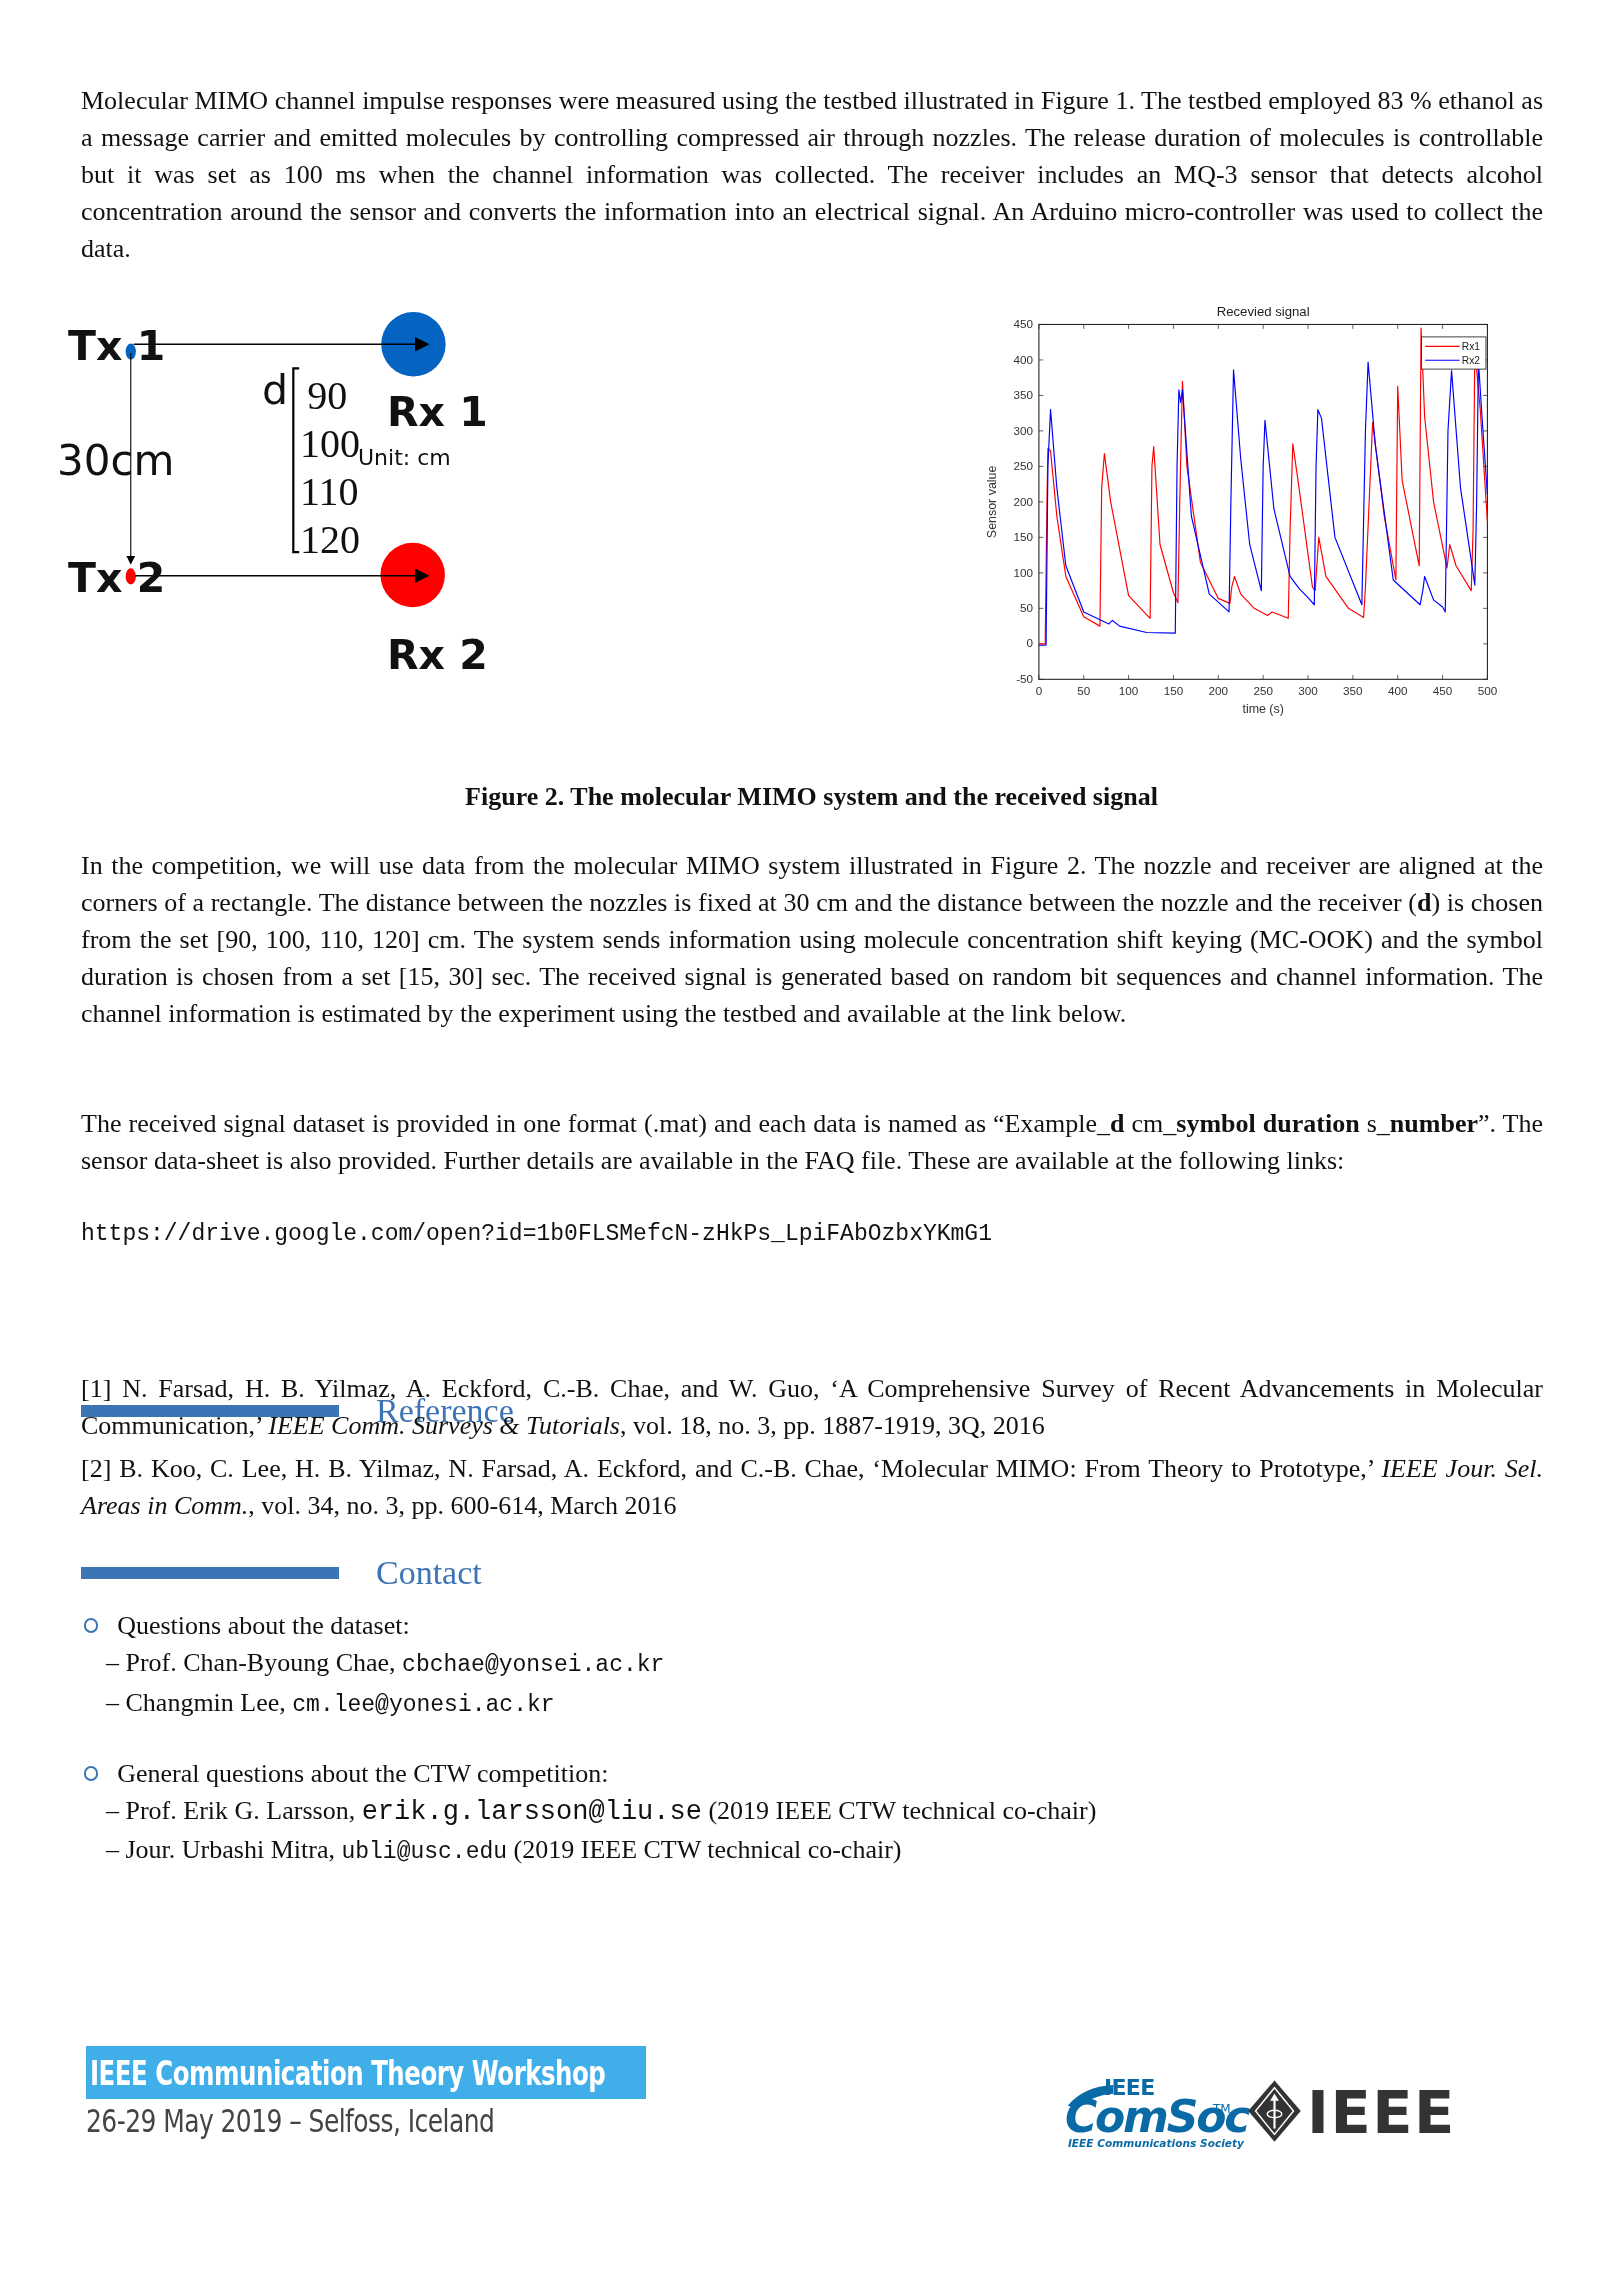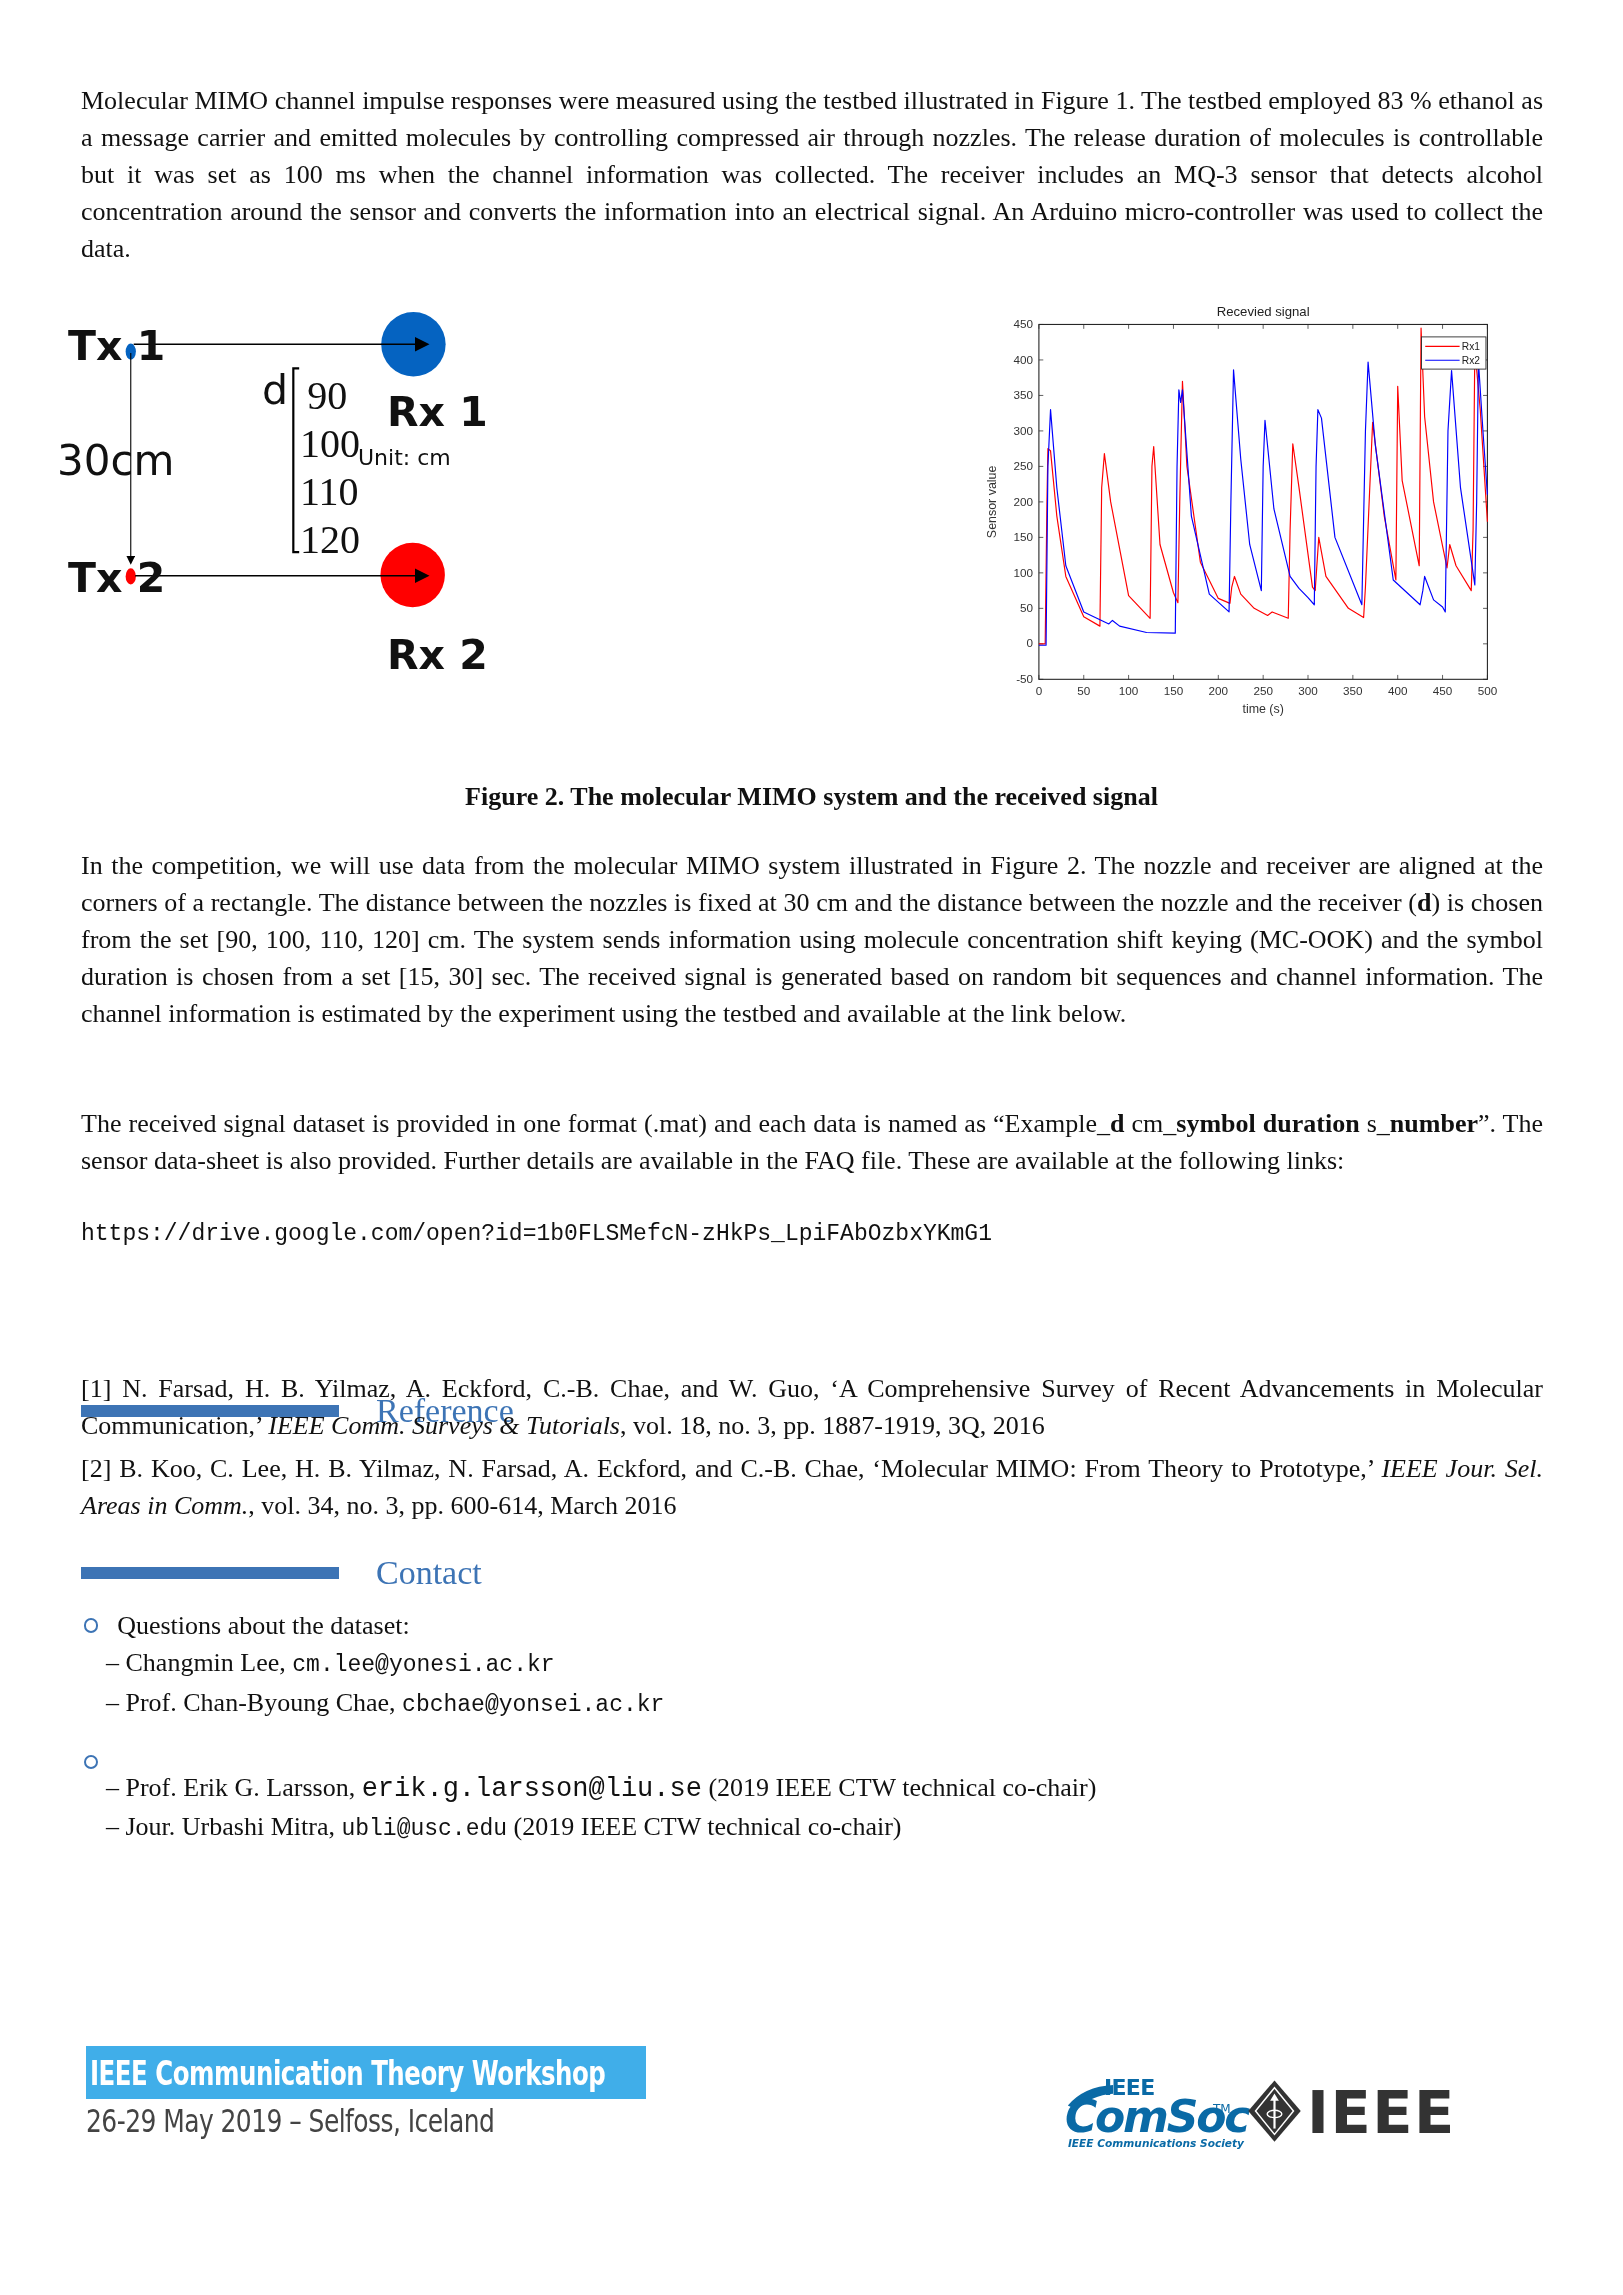--- a/index.html
+++ b/index.html
@@ -174,26 +174,27 @@
 
 <div class="section-head" style="top:1551px;">
   <div class="section-bar"></div>
   <div class="section-title">Contact</div>
 </div>
 <div class="contact" style="top:1607px;">
   <div class="bullet-row">
       <span class="bullet"></span>
       <span>Questions about the dataset:</span>
     </div>
+  <div class="sub"><span>– Prof. Chan-Byoung Chae, </span><span class="mono" style="font-size:23px;">cbchae@yonsei.ac.kr</span></div>
   <div class="sub"><span>– Changmin Lee, </span><span class="mono" style="font-size:23px;">cm.lee@yonesi.ac.kr</span></div>
-  <div class="sub"><span>– Prof. Chan-Byoung Chae, </span><span class="mono" style="font-size:23px;">cbchae@yonsei.ac.kr</span></div>
 </div>
 <div class="contact" style="top:1755px;">
   <div class="bullet-row">
       <span class="bullet"></span>
+      <span>General questions about the CTW competition:</span>
     </div>
   <div class="sub"><span>– Prof. Erik G. Larsson, </span><span class="mono" style="font-size:27px;">erik.g.larsson@liu.se</span><span> (2019 IEEE CTW technical co-chair)</span></div>
   <div class="sub"><span>– Jour. Urbashi Mitra, </span><span class="mono" style="font-size:23px;">ubli@usc.edu</span><span> (2019 IEEE CTW technical co-chair)</span></div>
 </div>
 
 <div class="ctw-banner">
     <span style="display:inline-block; transform:scaleX(0.72); transform-origin:left center; white-space:nowrap;">IEEE Communication Theory Workshop</span>
   </div>
 <div class="ctw-date"><span style="display:inline-block; transform:scaleX(0.78); transform-origin:left center; white-space:nowrap;">26-29 May 2019 – Selfoss, Iceland</span></div>
 

